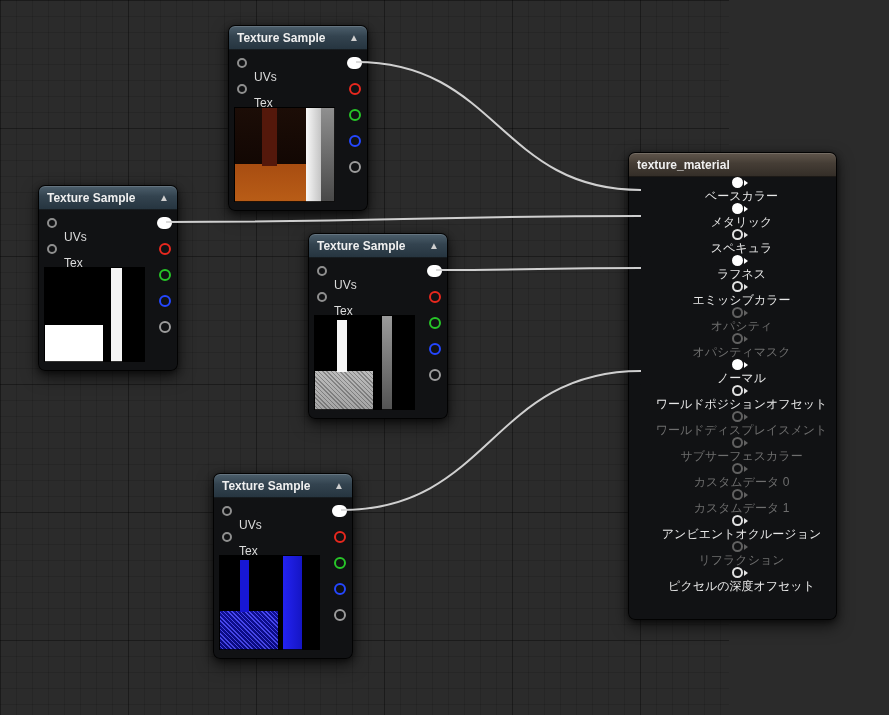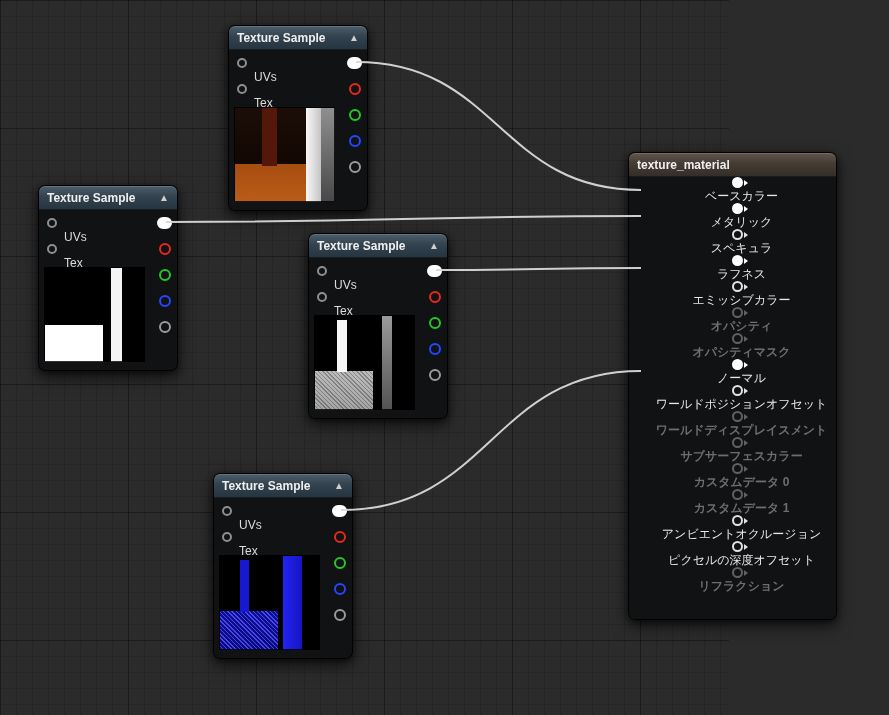--- a/index.html
+++ b/index.html
@@ -89,21 +89,21 @@
     position:relative; width:11px; height:11px; flex:none;
     border:2px solid currentColor; border-radius:50%;
   }
   .mat-pin::after {
     content:""; position:absolute; left:10px; top:0.5px; width:0; height:0;
     border-left:4px solid currentColor;
     border-top:3px solid transparent; border-bottom:3px solid transparent;
   }
   .st-connected { color:#ffffff; }
   .st-open      { color:#e2e2e2;text-align:right; }
-  .st-disabled  { color:#616161;font-weight:bold; }
+  .st-disabled  { color:#616161; }
   .st-connected .mat-pin { background:currentColor; }
   .mat-label { font-size:12px; margin-left:9px; white-space:nowrap; color:#e8e8e8; }
   .st-disabled .mat-label { color:#6e6e6e; }
 
   .wires { position:absolute; left:0; top:0; pointer-events:none; }
   .wire { fill:none; stroke:#d9d9d9; stroke-width:2; opacity:0.95; }
 </style>
 </head>
 <body>
 
@@ -246,27 +246,27 @@
       <span class="mat-label">カスタムデータ 0</span>
     </div>
     <div class="mat-row st-disabled">
       <span class="mat-pin"></span>
       <span class="mat-label">カスタムデータ 1</span>
     </div>
     <div class="mat-row st-open">
       <span class="mat-pin"></span>
       <span class="mat-label">アンビエントオクルージョン</span>
     </div>
+    <div class="mat-row st-disabled">
+      <span class="mat-pin"></span>
+      <span class="mat-label">リフラクション</span>
+    </div>
     <div class="mat-row st-open">
       <span class="mat-pin"></span>
       <span class="mat-label">ピクセルの深度オフセット</span>
-    </div>
-    <div class="mat-row st-disabled">
-      <span class="mat-pin"></span>
-      <span class="mat-label">リフラクション</span>
     </div>
   </div>
 
   <svg class="wires" width="889" height="715" viewBox="0 0 889 715">
     <path class="wire" d="M 356 62 C 498 62, 499 190, 641 190"></path>
     <path class="wire" d="M 166 222 C 403 222, 404 216, 641 216"></path>
     <path class="wire" d="M 436 270 C 538 270, 539 268, 641 268"></path>
     <path class="wire" d="M 341 510 C 491 510, 491 371, 641 371"></path>
   </svg>
 

